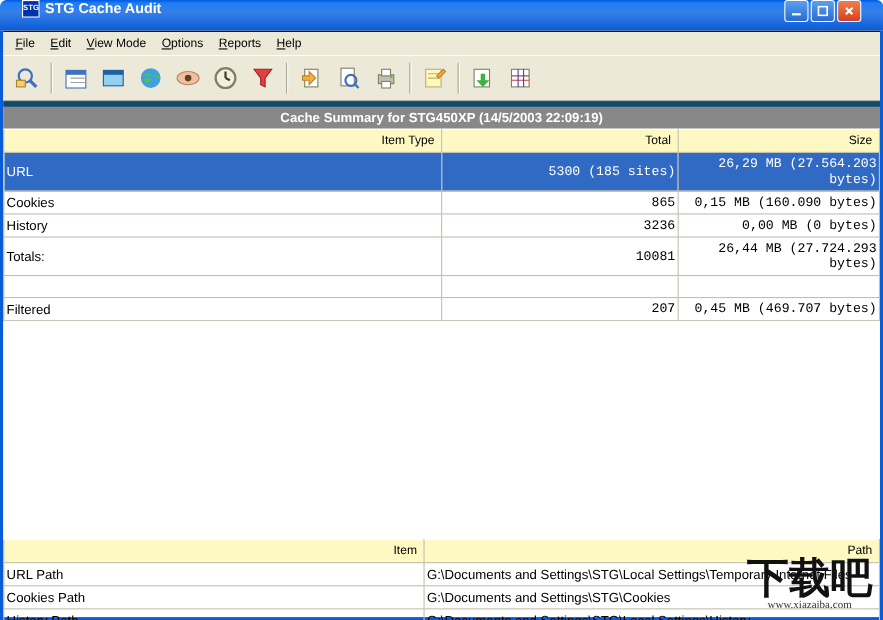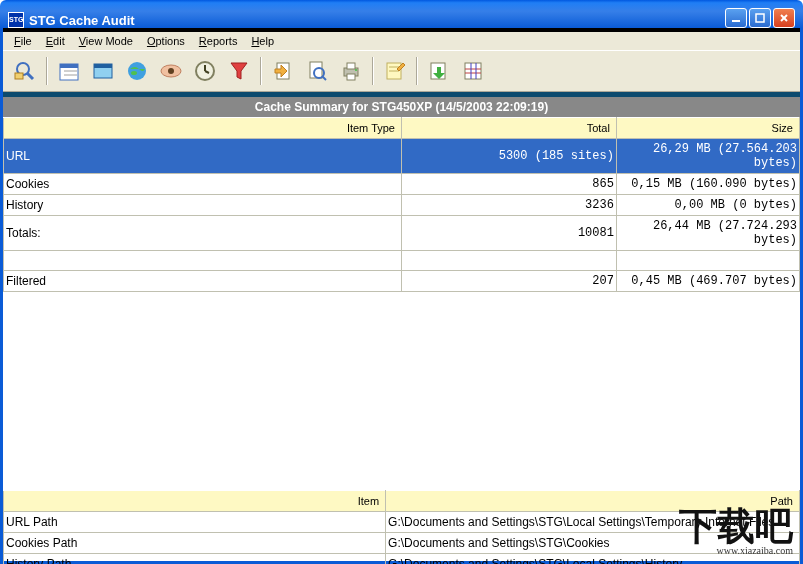--- a/index.html
+++ b/index.html
@@ -1,26 +1,26 @@
 <!DOCTYPE html>
 <html><head>
 <meta charset="utf-8">
 <style>
 * { box-sizing: border-box; margin: 0; padding: 0; }
 body { font-family: Tahoma, Arial, sans-serif; font-size: 11px; background: #fff; width: 803px; height: 564px; overflow: hidden; position: relative; }
 
-.titlebar { height: 28px; background: linear-gradient(to bottom, #0058e0 0%, #1f7ef5 10%, #367fe8 40%, #0a5bd6 100%); display: flex; align-items: flex-end; padding: 0 8px; color: #fff; font-weight: bold; font-size: 13px; border-radius: 6px 6px 0 0; }
+.titlebar { height: 28px; background: linear-gradient(to bottom, #0058e0 0%, #1f7ef5 10%, #367fe8 40%, #0a5bd6 100%); display: flex; align-items: flex-start; padding: 0 20px; color: #fff; font-weight: bold; font-size: 13px; border-radius: 6px 6px 0 0; }
 .titlebar .app-icon { width: 16px; height: 16px; background: #0033aa; border: 1px solid #fff; margin-right: 5px; font-size: 7px; line-height: 14px; text-align: center; }
 .titlebar .title { flex: 1; }
 .winbtns { display: flex; gap: 2px; }
 .winbtn { width: 22px; height: 20px; border: 1px solid #fff; border-radius: 3px; display: flex; align-items: center; justify-content: center; color: #fff; font-weight: bold; font-size: 10px; }
 .winbtn.min, .winbtn.max { background: linear-gradient(to bottom, #5aa1f0, #2a6bd0); }
 .winbtn.close { background: linear-gradient(to bottom, #f08050, #d84020); }
 
-.menubar { height: 22px; background: #ece9d8; display: flex; align-items: center; padding: 0 4px; border-top: 4px solid #000000; }
+.menubar { height: 22px; background: #ece9d8; display: flex; align-items: center; padding: 0 4px; border-top: 1px solid #000000; }
 .menuitem { padding: 2px 7px; cursor: default; }
 .menuitem u { text-decoration: underline; }
 
 .toolbar { height: 42px; background: #ece9d8; display: flex; align-items: center; padding: 0 6px; gap: 2px; border-top: 1px solid #fff; border-bottom: 1px solid #aca899; }
 .tbtn { width: 32px; height: 32px; border: 1px solid transparent; border-radius: 3px; display: flex; align-items: center; justify-content: center; cursor: default; }
 .tsep { width: 2px; height: 28px; border-left: 1px solid #aca899; border-right: 1px solid #fff; margin: 0 3px; }
 .ticon { width: 24px; height: 24px; }
 
 .section-header { background: #888; color: #fff; font-weight: bold; text-align: center; padding: 3px 0; font-size: 12px; border-top: 5px solid #0c4a6e; }
 
@@ -31,21 +31,21 @@
 .grid .num { text-align: right; font-family: Liberation Mono, monospace; }
 
 .content-area { background: #fff; height: 198px; }
 
 .col-item { width: 50%; }
 .col-total { width: 27%; }
 .col-size { width: 23%; }
 
 .watermark { position: absolute; right: 10px; bottom: 8px; color: #111; font-family: Liberation Serif, serif; }
 .watermark .wm-logo { font-size: 38px; font-weight: 900; line-height: 1; }
-.watermark .wm-url { font-size: 10px; text-align: right; color: #333; }
+.watermark .wm-url { font-size: 10px; text-align: center; color: #333; }
 
 .outer-border { border: 3px solid #0a5bd6; border-top: none; height: 536px; }
 </style>
 </head>
 <body>
 
 <div class="titlebar">
   <div class="app-icon">STG</div>
   <div class="title">STG Cache Audit</div>
   <div class="winbtns">

